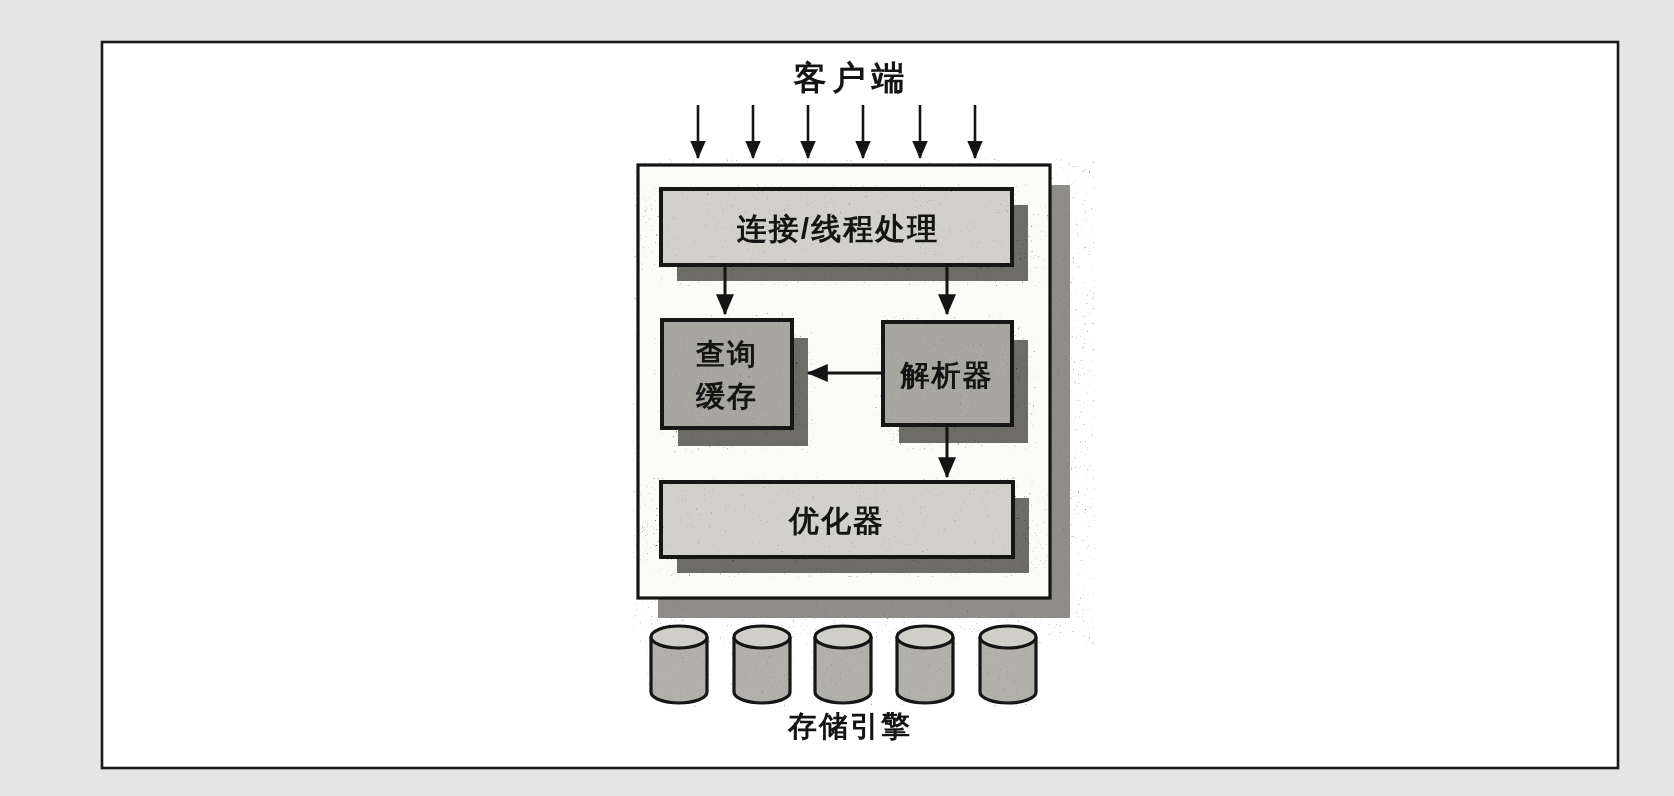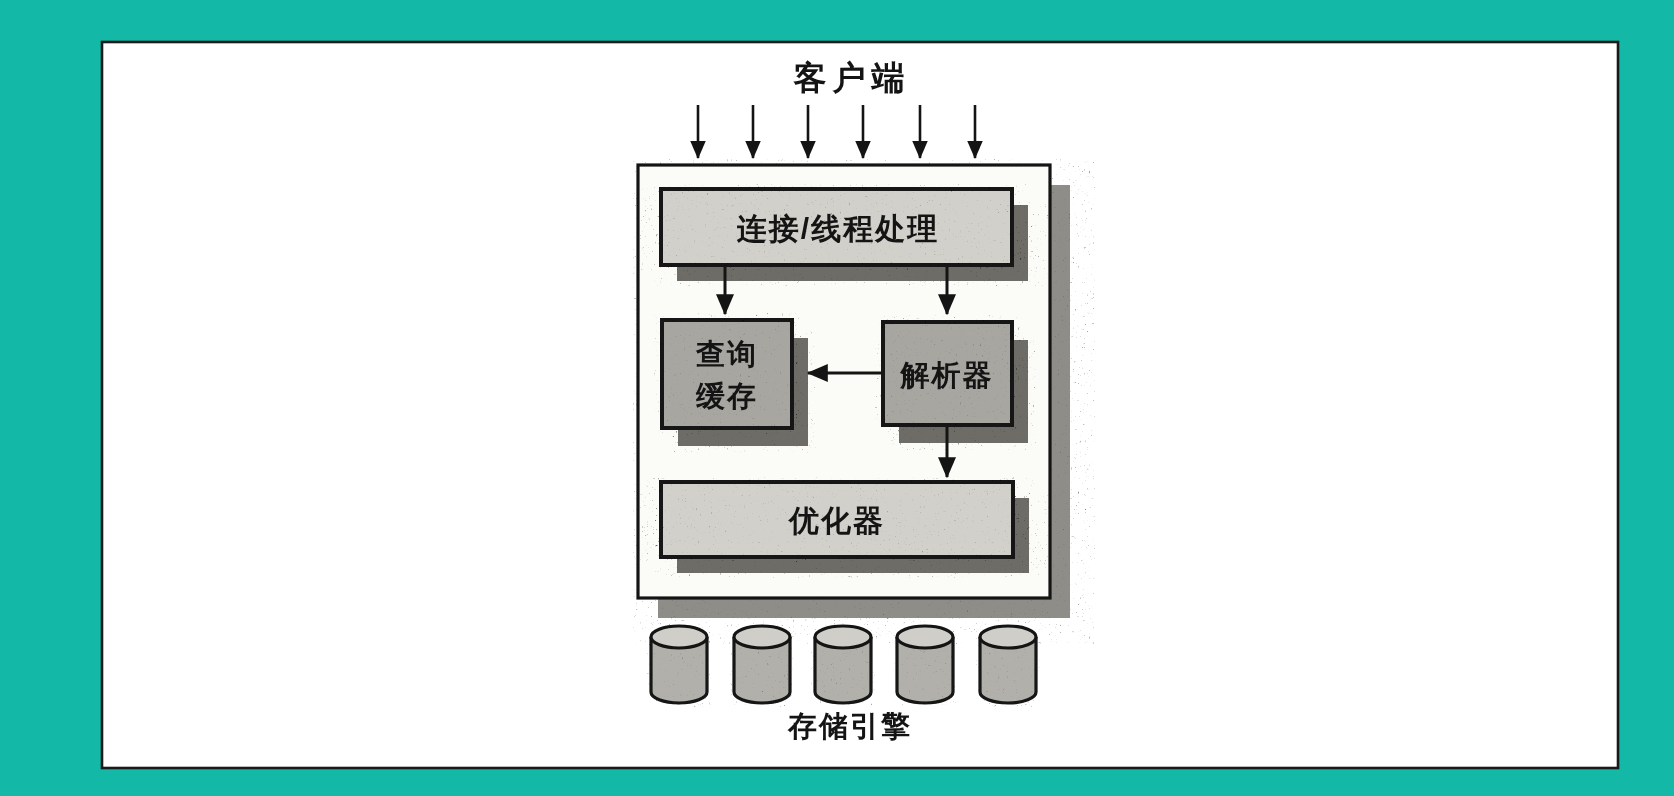--- a/index.html
+++ b/index.html
@@ -1,20 +1,20 @@
 <!DOCTYPE html>
 <html><head>
 <meta charset="utf-8">
 <style>
   html, body { margin: 0; padding: 0; background: #ffffff; }
   .stage {
     position: relative;
     width: 1674px;
     height: 796px;
-    background: #14b8a6;
+    background: #e5e5e5;
     font-family: "Liberation Sans", "DejaVu Sans", sans-serif;
     overflow: hidden;
   }
   svg { display: block; }
   text {
     fill: #141414;
     font-weight: bold;
     font-family: "Liberation Sans", "DejaVu Sans", sans-serif;
     text-anchor: middle;
   }

